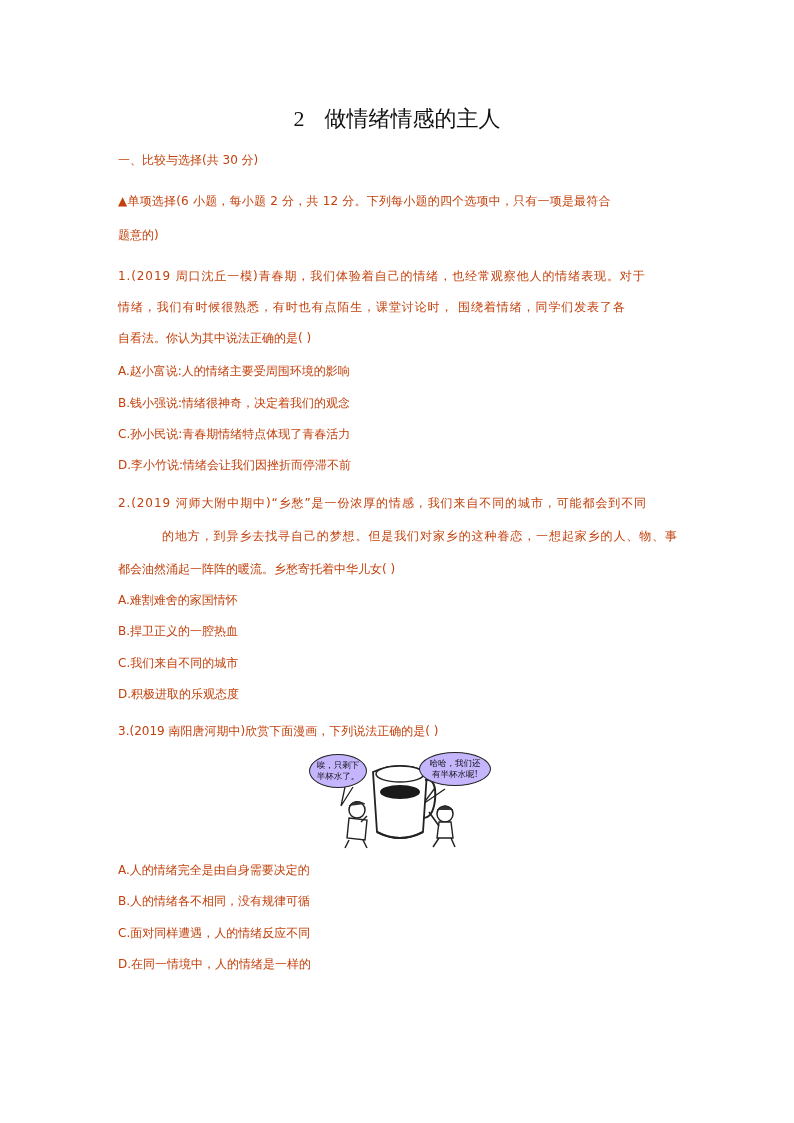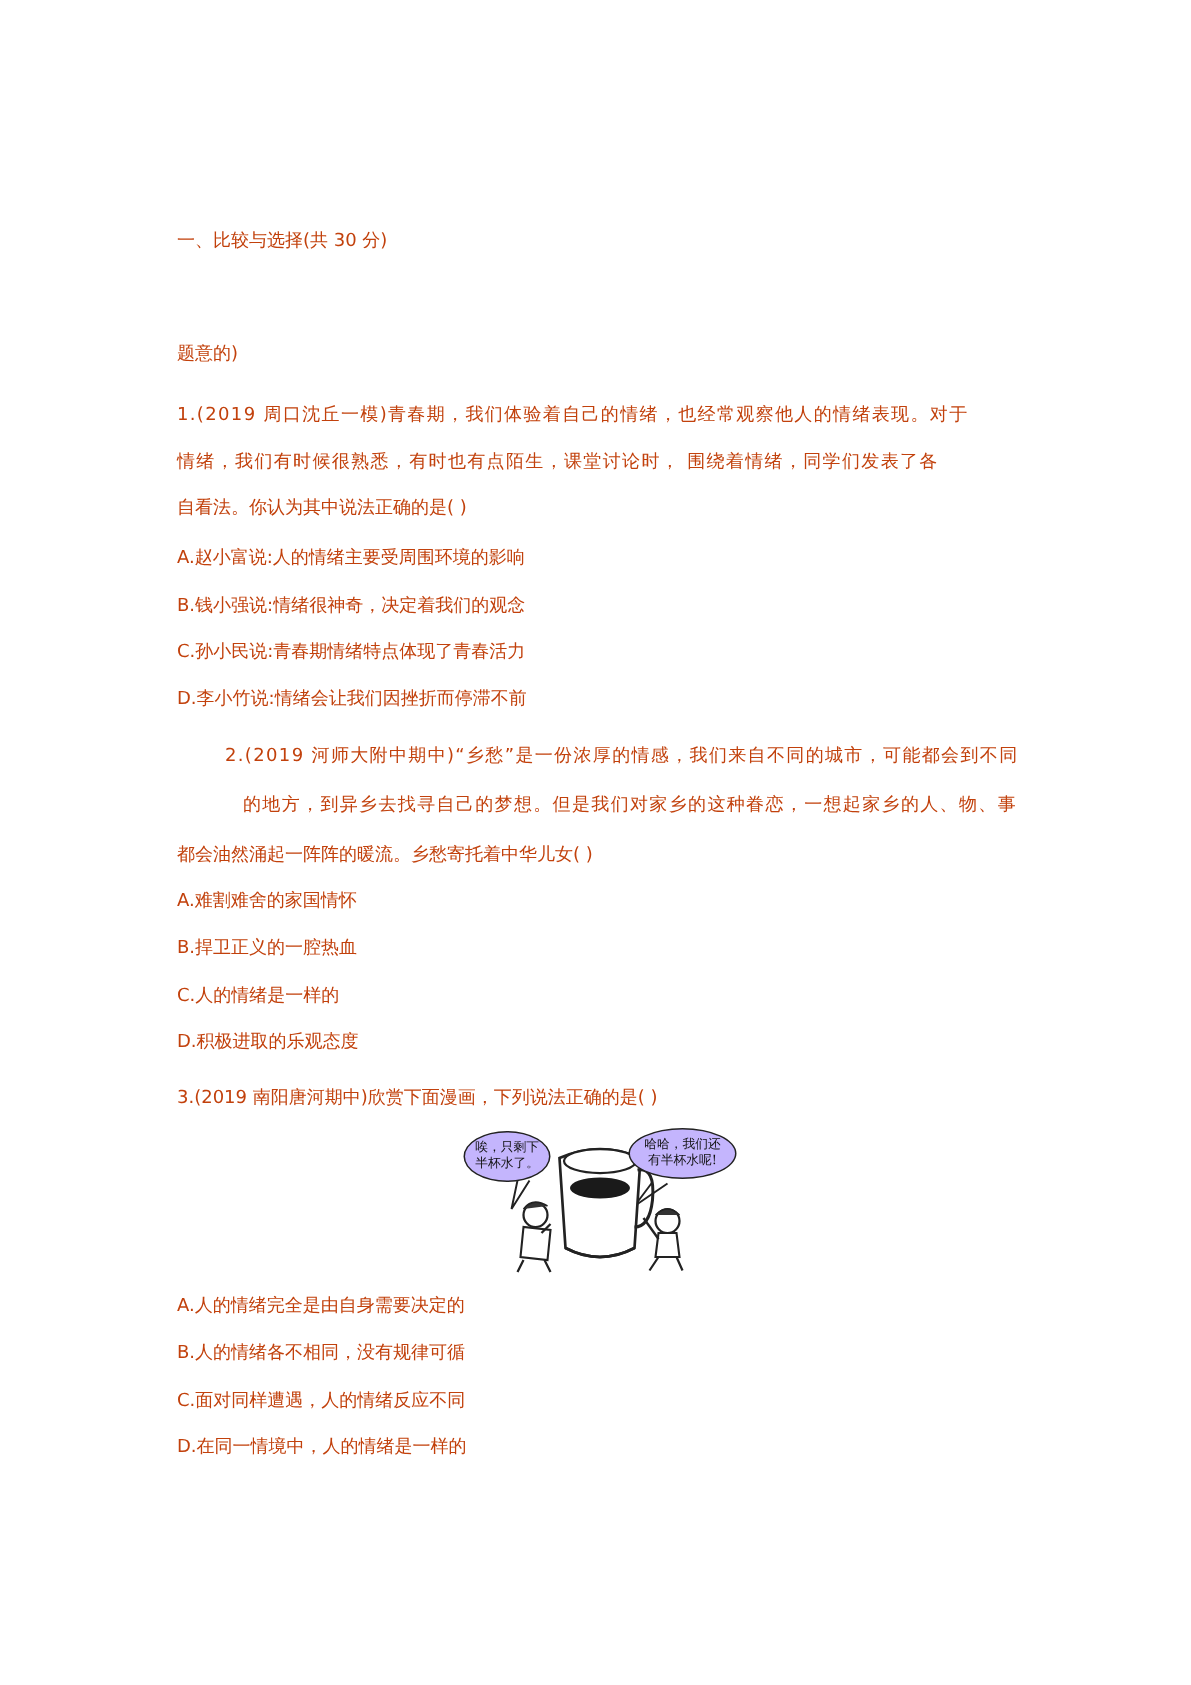--- a/index.html
+++ b/index.html
@@ -44,21 +44,21 @@
     .section-heading { top: 150px; }
     .instr-1 { top: 191px; letter-spacing: 0.2px; }
     .instr-2 { top: 225px; }
     .q1-l1 { top: 266px; }
     .q1-l2 { top: 297px; }
     .q1-l3 { top: 328px; }
     .q1-a { top: 361px; }
     .q1-b { top: 393px; }
     .q1-c { top: 424px; }
     .q1-d { top: 455px; text-align: center; }
-    .q2-l1 { top: 493px; margin-left: 32px; }
+    .q2-l1 { top: 493px; }
     .q2-l2 { top: 526px; padding-left: 44px; }
     .q2-l3 { top: 559px; }
     .q2-a { top: 590px; }
     .q2-b { top: 621px; }
     .q2-c { top: 653px; }
     .q2-d { top: 684px; }
     .q3-l1 { top: 721px; }
     .q3-a { top: 860px; }
     .q3-b { top: 891px; }
     .q3-c { top: 923px; }
@@ -93,42 +93,46 @@
       width: 72px; height: 34px;
       padding-top: 5px;
       box-sizing: border-box;
     }
   </style>
 </head>
 <body>
 
 <div class="page">
 
+  <div class="title">
+    <span class="num">2</span><span>做情绪情感的主人</span>
+  </div>
 
   <div class="line section-heading">一、比较与选择(共 30 分)</div>
 
+  <div class="line instr-1">▲单项选择(6 小题，每小题 2 分，共 12 分。下列每小题的四个选项中，只有一项是最符合</div>
   <div class="line instr-2">题意的)</div>
 
   <div>
     <div class="line q1-l1 wide">1.(2019 周口沈丘一模)青春期，我们体验着自己的情绪，也经常观察他人的情绪表现。对于</div>
     <div class="line q1-l2 wide">情绪，我们有时候很熟悉，有时也有点陌生，课堂讨论时，  围绕着情绪，同学们发表了各</div>
     <div class="line q1-l3">自看法。你认为其中说法正确的是(        )</div>
     <div class="line q1-a">A.赵小富说:人的情绪主要受周围环境的影响</div>
     <div class="line q1-b">B.钱小强说:情绪很神奇，决定着我们的观念</div>
     <div class="line q1-c">C.孙小民说:青春期情绪特点体现了青春活力</div>
     <div class="line q1-d">D.李小竹说:情绪会让我们因挫折而停滞不前</div>
   </div>
 
   <div>
     <div class="line q2-l1 wide">2.(2019 河师大附中期中)“乡愁”是一份浓厚的情感，我们来自不同的城市，可能都会到不同</div>
     <div class="line q2-l2 wide">的地方，到异乡去找寻自己的梦想。但是我们对家乡的这种眷恋，一想起家乡的人、物、事</div>
     <div class="line q2-l3">都会油然涌起一阵阵的暖流。乡愁寄托着中华儿女(        )</div>
     <div class="line q2-a">A.难割难舍的家国情怀</div>
     <div class="line q2-b">B.捍卫正义的一腔热血</div>
-    <div class="line q2-c">C.人的情绪是一样的</div>
+    <div class="line q2-c">C.我们来自不同的城市</div>
     <div class="line q2-d">D.积极进取的乐观态度</div>
   </div>
 
   <div>
     <div class="line q3-l1">3.(2019 南阳唐河期中)欣赏下面漫画，下列说法正确的是(        )</div>
 
     <div class="cartoon">
       <svg width="190" height="100" viewBox="0 0 190 100">
 
         <path d="M40 35 L36 54 L48 35" fill="#fff" stroke="#222" stroke-width="1.3"></path>

